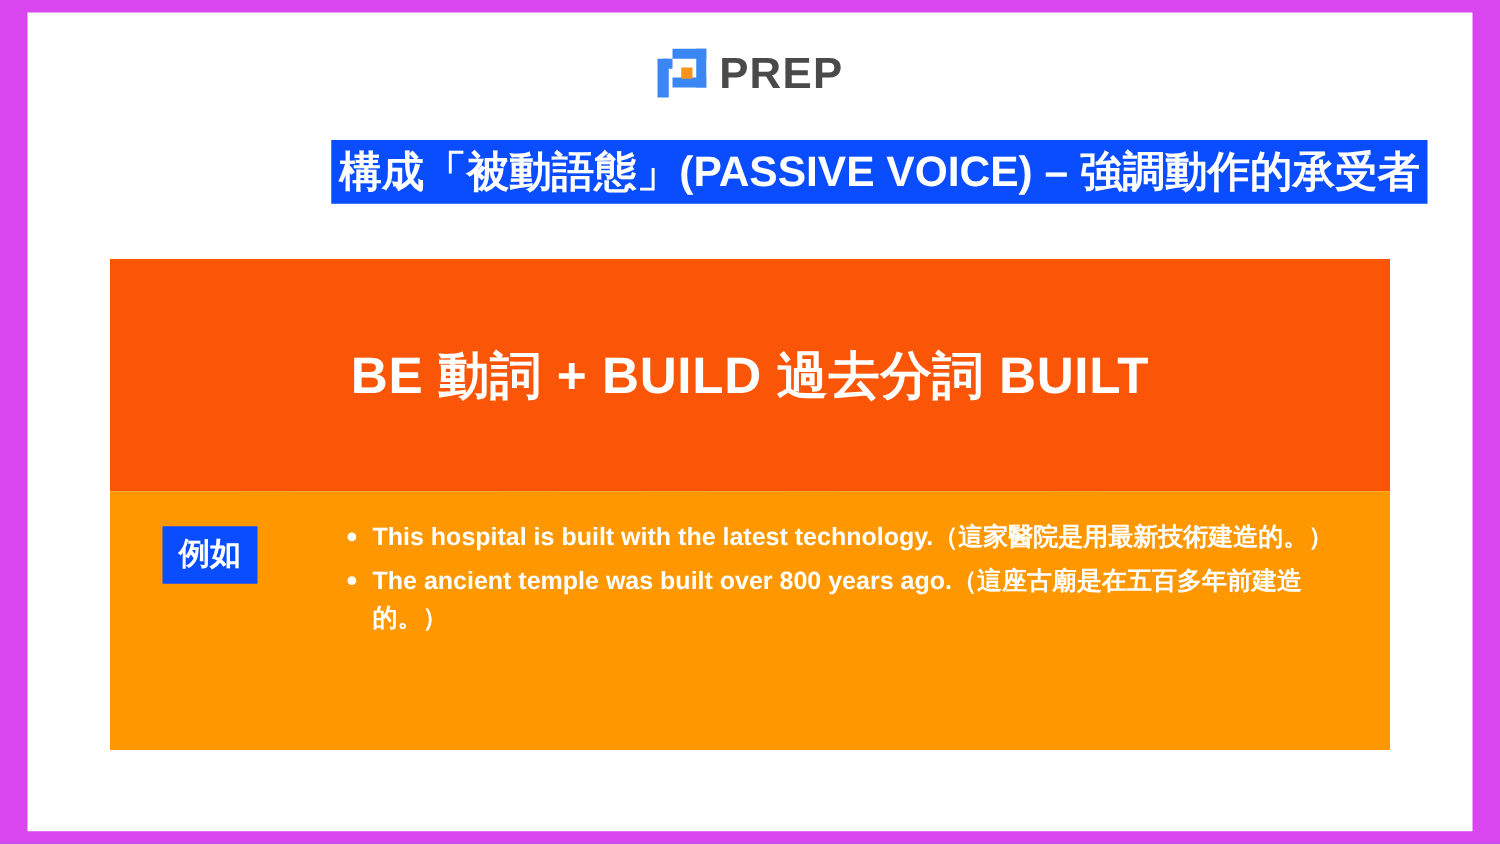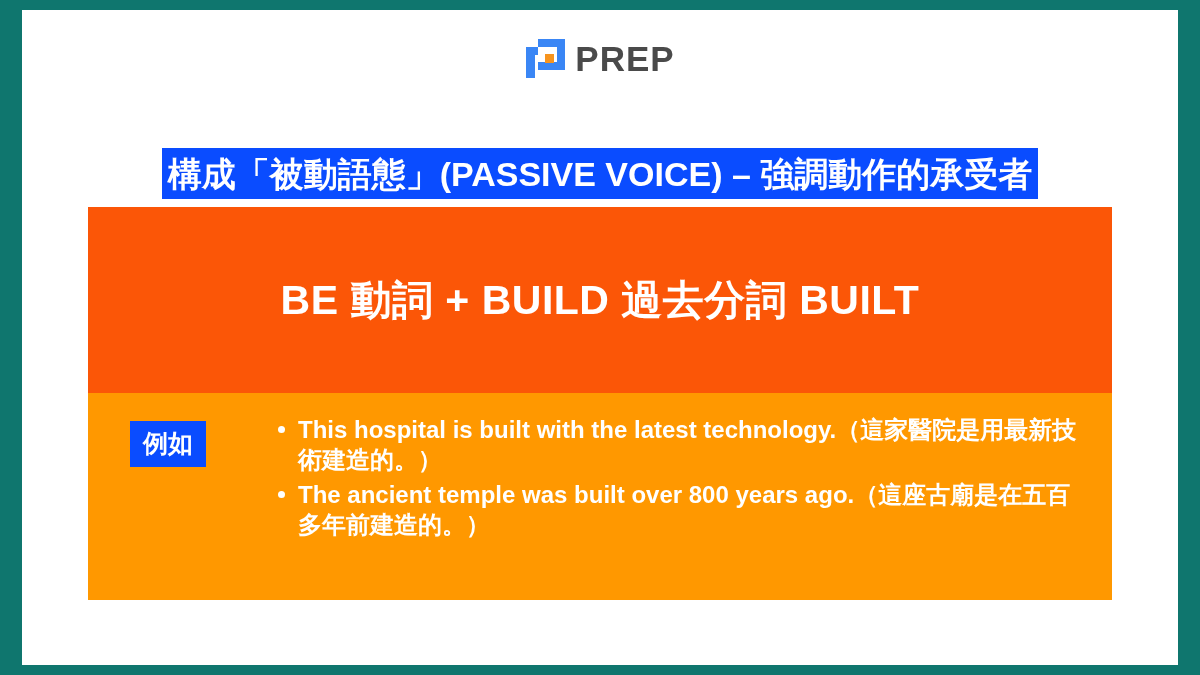--- a/index.html
+++ b/index.html
@@ -6,21 +6,21 @@
   html,body { width:1200px; height:675px; }
   body {
     font-family:"Liberation Sans","DejaVu Sans",sans-serif;
     background:#0A4CFF;
     overflow:hidden;
   }
 
   
   .frame {
     position:absolute; inset:0;
-    background:#0f766e;
+    background:#d946ef;
   }
   .canvas {
     position:absolute;
     left:22px; top:10px; right:22px; bottom:10px;
     background:#ffffff;
     overflow:hidden;
   }
 
   
   .watermark {
@@ -84,23 +84,22 @@
     font-weight:700;
     color:#4a4a4a;
     letter-spacing:1px;
     line-height:1;
   }
 
   
   .title-wrap {
     position:absolute;
     left:36px; right:36px; top:103px;
-    text-align:center;
+    text-align:right;
     z-index:3;
-    margin-top:36px;
   }
   .title-text {
     font-size:34px;
     font-weight:700;
     line-height:50px;
     color:#ffffff;
     letter-spacing:0px;
   }
   .title-text .hl {
     background:#0A4CFF;
@@ -151,21 +150,21 @@
     margin-left:20px;
   }
   .examples {
     flex:1 1 auto;
     list-style:none;
     margin-left:40px;
     margin-top:2px;
   }
   .examples li {
     position:relative;
-    font-size:24px;
+    font-size:20px;
     font-weight:700;
     line-height:30px;
     color:#ffffff;
     padding-left:20px;
     margin-bottom:5px;
   }
   .examples li .bullet {
     position:absolute;
     left:0; top:11px;
     width:7px; height:7px;

